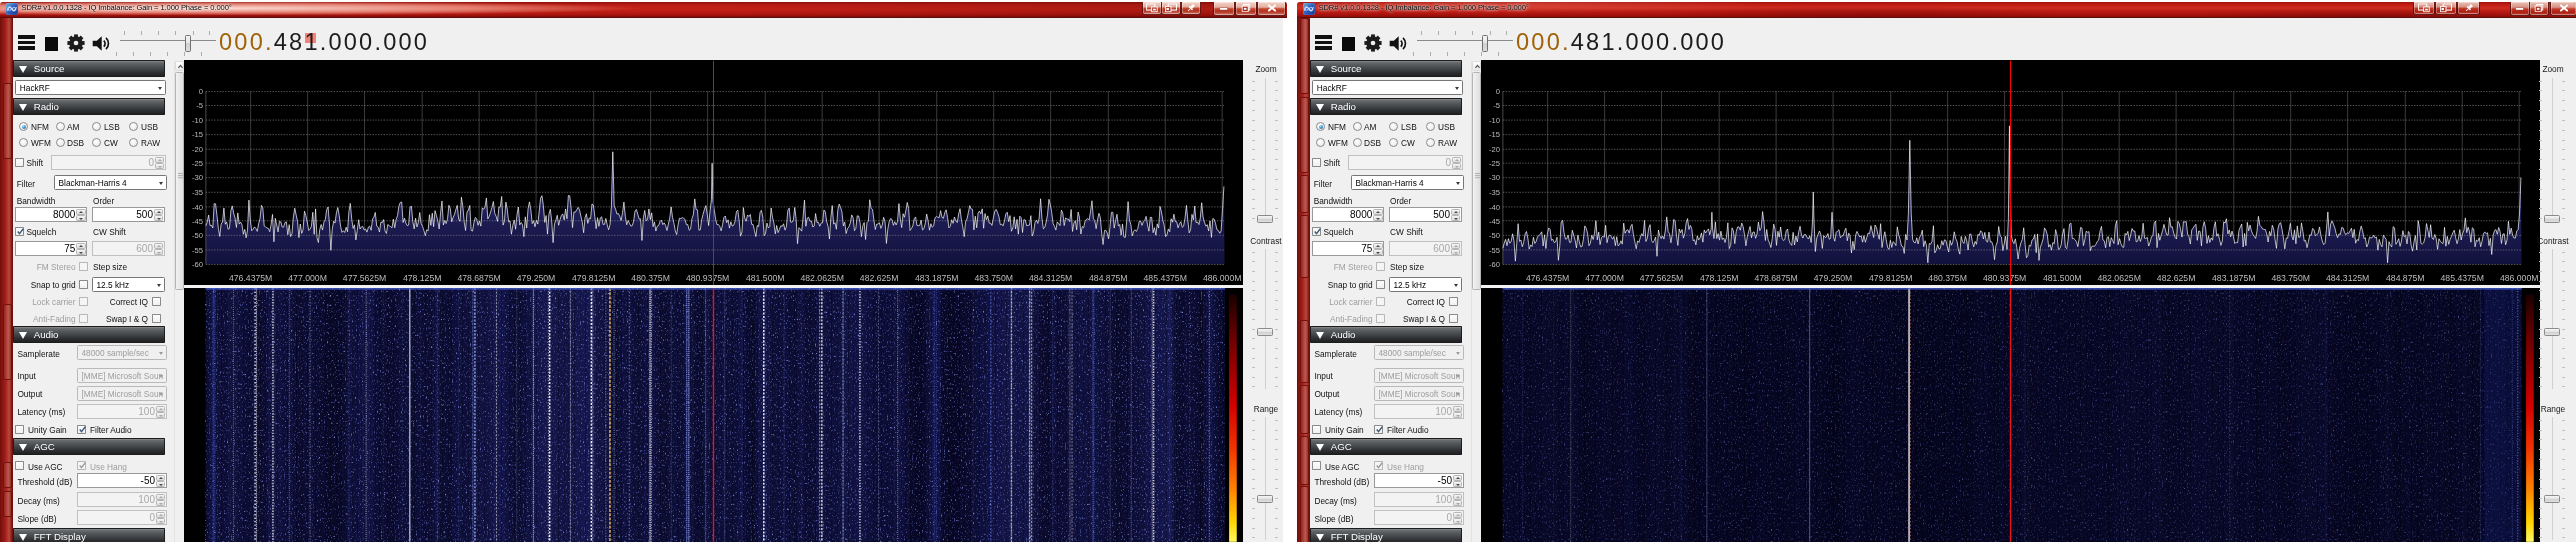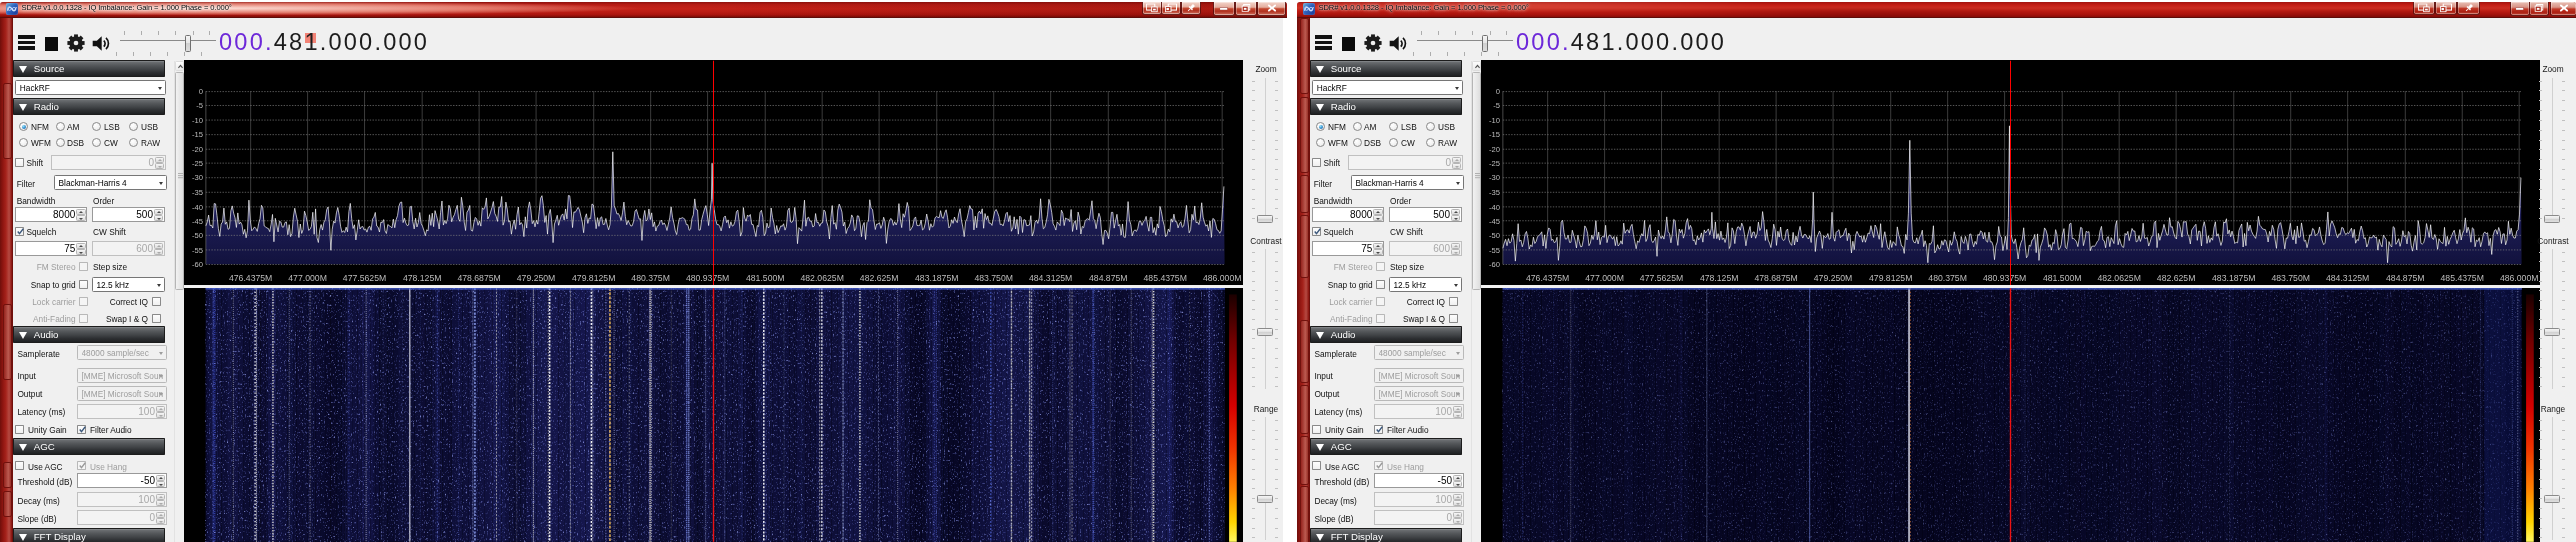--- a/index.html
+++ b/index.html
@@ -29,21 +29,21 @@
  background:linear-gradient(180deg,#f3d4ca 0%,#e4ae9f 40%,#c4472f 52%,#b23220 72%,#c65a48 90%,#d08a7a 100%)}
 .tbtn-flat{background:linear-gradient(180deg,#e9c0b5 0%,#d89486 40%,#c13a28 54%,#ad1f12 78%,#bb4534 100%)}
 .tbtn svg{position:absolute;left:50%;top:45%;transform:translate(-50%,-50%)}
 
 .toolicon{position:absolute}
 .volslider .tick{position:absolute;width:0.7px;height:4.2px;background:#adadad}
 .voltrack{position:absolute;height:0.7px;background:#8a8a8a}
 .volthumb{position:absolute;width:6.3px;height:16.7px;border:0.7px solid #707070;border-radius:1.4px;
  background:linear-gradient(180deg,#f4f4f4,#e6e6e6 45%,#d0d0d0 50%,#dcdcdc)}
 .freq{position:absolute;font-size:23.6px;letter-spacing:2.2px;white-space:nowrap;color:#1c1c1c}
-.freq .dim{color:#6d28d9}
+.freq .dim{color:#a16207}
 .freqhl{position:absolute;background:#f28376}
 
 .panel{position:absolute;font-size:8.3px;color:#111}
 .phead{position:absolute;width:156px;height:16.7px;color:#fff;font-size:9.7px;
  border:0.7px solid #1c1c1c;border-radius:0.7px;
  background:linear-gradient(180deg,#8a8d90 0%,#686b6e 10%,#54575a 30%,#404346 55%,#2e3033 75%,#1e2022 100%)}
 .phead .tri{position:absolute;left:4.9px;top:4.5px;width:0;height:0;border-left:4.5px solid transparent;border-right:4.5px solid transparent;border-top:7px solid #fff}
 .phead .ht{position:absolute;left:19.5px;top:2.1px}
 .combo{position:absolute;height:15.3px;border:0.7px solid #767676;border-radius:1.4px;background:#fff;font-size:8.3px;color:#000}
 .combo .ct{position:absolute;left:3.5px;top:2.1px;white-space:nowrap;overflow:hidden}

